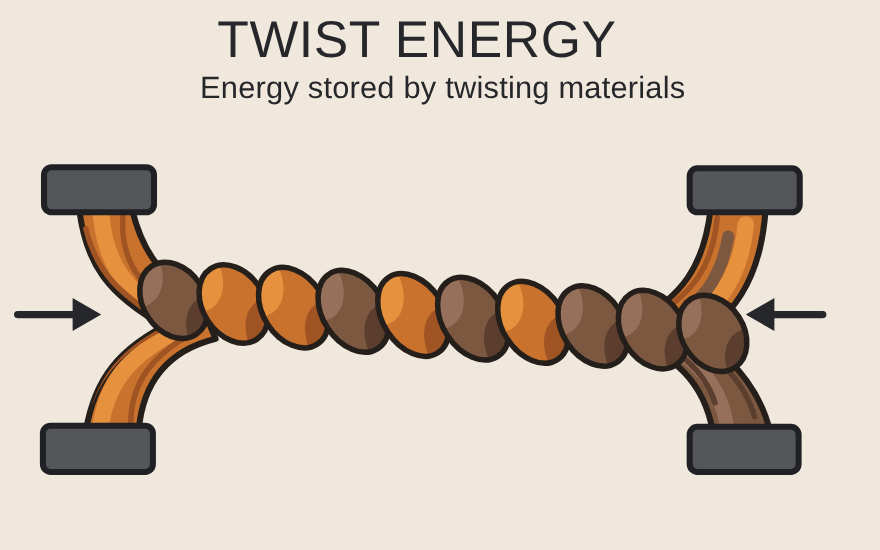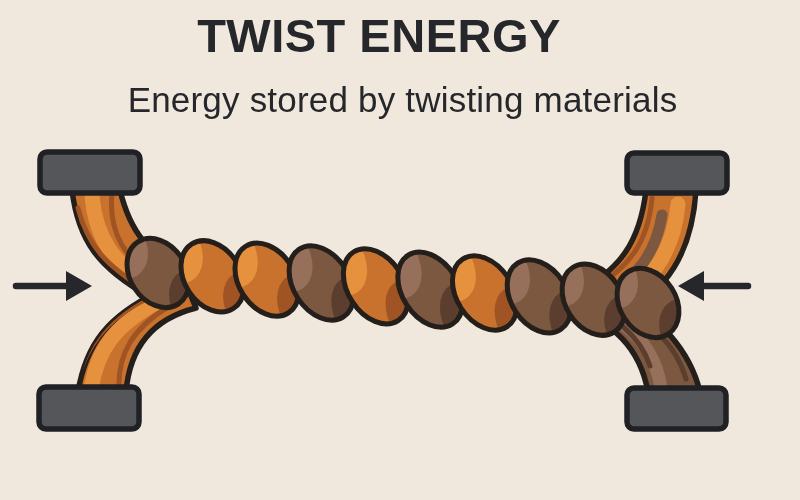--- a/index.html
+++ b/index.html
@@ -23,27 +23,27 @@
     top: 10px;
     left: 0;
     width: 758px;
     text-align: center;
     z-index: 2;
     color: var(--text, #26272A);
   }
   .header h1 {
     margin: 0;
     font-size: 47px;
-    font-weight: 700;
+    font-weight: 400;
     letter-spacing: 0.5px;
     line-height: 1.1;
   }
   .header p {
-    margin: 18px 0 0 0;
-    font-size: 35px;
+    margin: 2px 0 0 0;
+    font-size: 28px;
     font-weight: 500;
     letter-spacing: 0.2px;
     padding-left: 47px;
   }
   svg.canvas {
     position: absolute;
     inset: 0;
     z-index: 1;
   }
   .leg {

